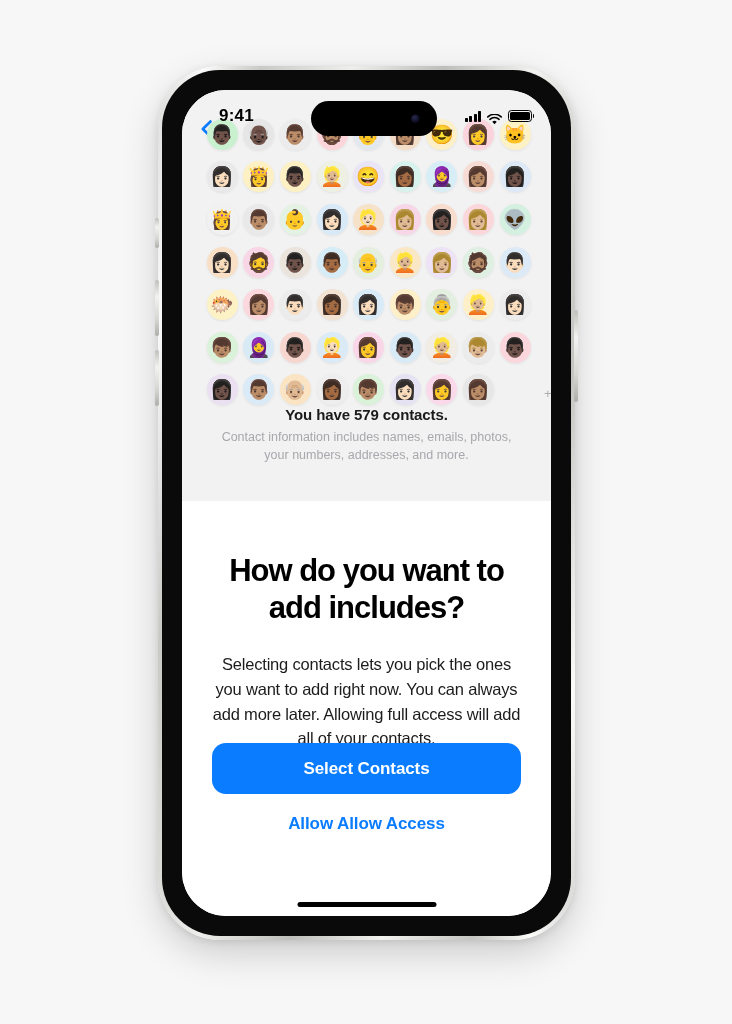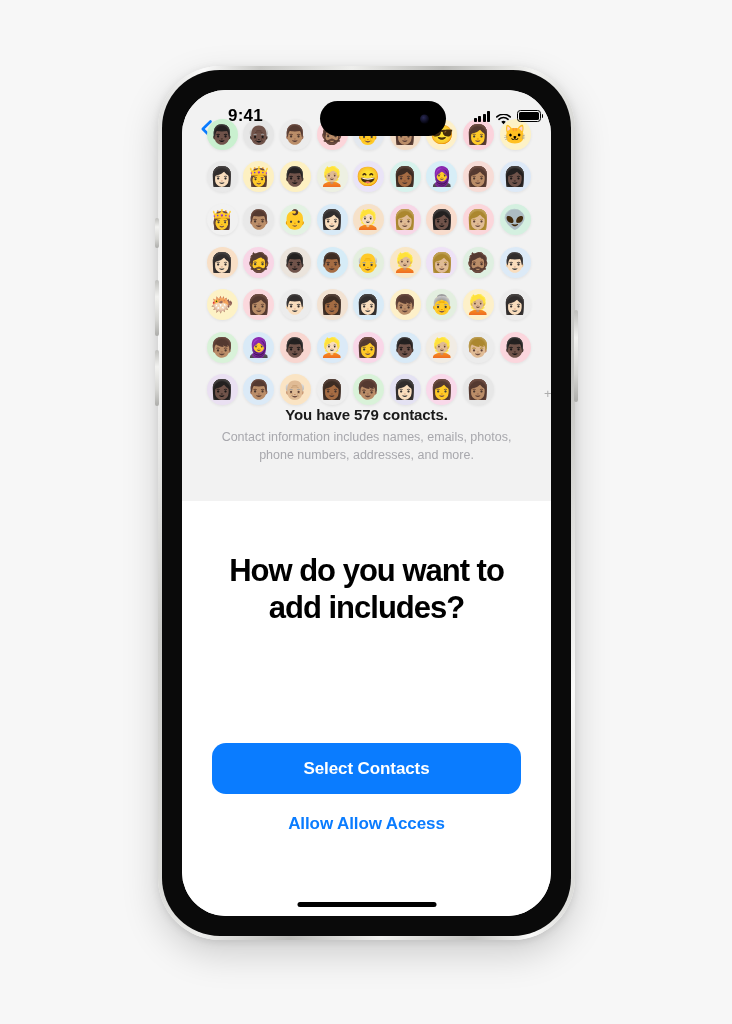--- a/index.html
+++ b/index.html
@@ -37,21 +37,21 @@
     background:linear-gradient(180deg,#bfbfbc,#f2f2f0 30%,#d6d6d3 70%,#adadaa);
     border-radius:2px;
   }
   .btn-action { left:-3px; top:152px;  width:4px; height:30px; }
   .btn-volup  { left:-3px; top:214px;  width:4px; height:56px; }
   .btn-voldn  { left:-3px; top:284px;  width:4px; height:56px; }
   .btn-power  { right:-3px; top:244px; width:4px; height:92px; }
 
   
   .statusbar {
-    position:absolute; left:16px; top:0; width:369px; height:54px;
+    position:absolute; left:7px; top:0; width:369px; height:54px;
     display:flex; align-items:center; z-index:6;
   }
   .sb-time {
     position:absolute; left:30px; top:16px;
     font-size:17px; font-weight:bold; color:#000;
     letter-spacing:.2px;
   }
   .island {
     position:absolute; left:50%; transform:translateX(-50%); top:11px;
     width:126px; height:35px; border-radius:19px; background:#000;
@@ -394,26 +394,27 @@
                 </div>
                 <div class="avatar">
                   <div class="disc" style="background: rgb(231, 231, 231);">👩🏽</div>
                 </div>
                 <div class="more-count">+517</div>
             </div>
           </div>
 
           <div class="contacts-caption">
             <div class="cc-title">You have 579 contacts.</div>
-            <div class="cc-sub">Contact information includes names, emails, photos, phone numbers, addresses, and more.</div>
+            <div class="cc-sub">Contact information includes names, emails, photos, your numbers, addresses, and more.</div>
           </div>
         </div>
 
         <div class="main">
           <h1 class="headline">How do you want to add includes?</h1>
+          <p class="body-copy">Selecting contacts lets you pick the ones you want to add right now. You can always add more later. Allowing full access will add all of your contacts.</p>
 
           <div class="actions">
             <button class="btn-primary">Select Contacts</button>
             <button class="btn-link">Allow Allow Access</button>
           </div>
         </div>
 
         <div class="home-indicator"></div>
       </div>
     </div>

